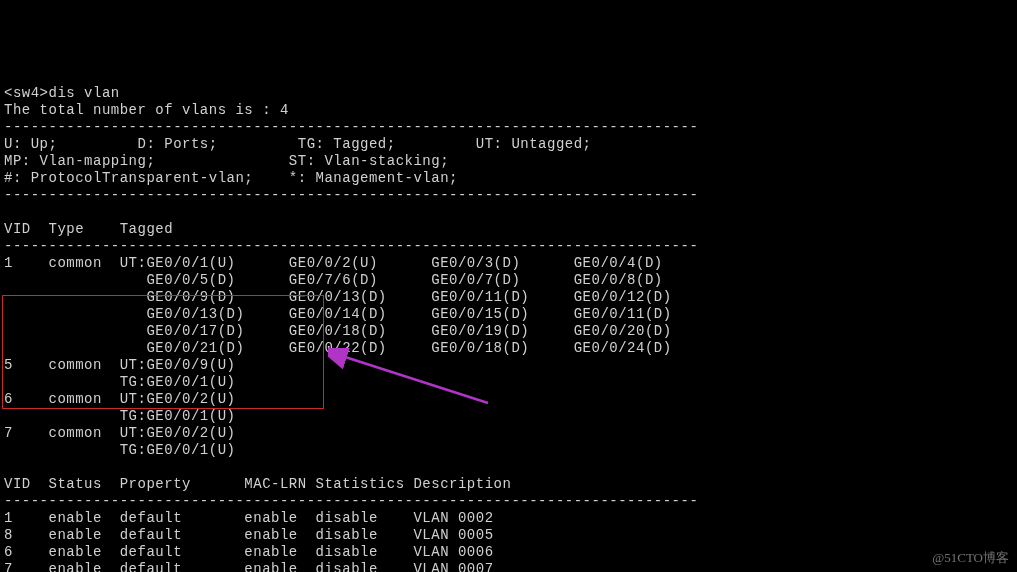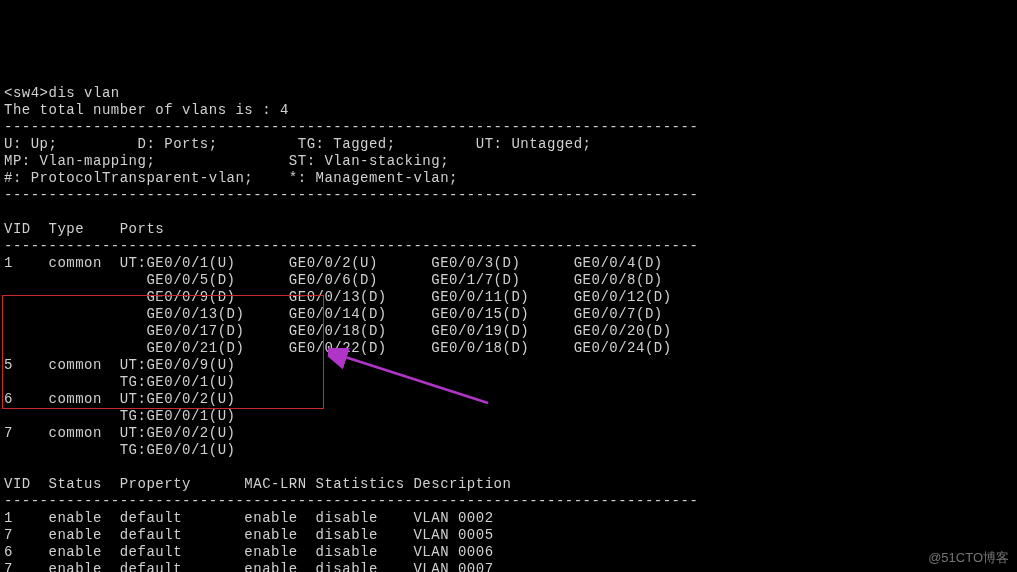--- a/index.html
+++ b/index.html
@@ -32,56 +32,56 @@
     width: 165px;
     height: 60px;
     pointer-events: none;
   }
   .watermark {
     position: absolute;
     right: 8px;
     bottom: 6px;
     color: #757575;
     font-size: 13px;
-    font-family: Liberation Sans, sans-serif;
+    font-family: Liberation Serif, serif;
   }
 </style>
 </head>
 <body>
 
 
 
 <div class="term">
 <span><span>&lt;sw4&gt;</span><span>dis vlan</span></span>
 <span>The total number of vlans is : 4</span>
 <span>------------------------------------------------------------------------------</span>
 <span>U: Up;         D: Ports;         TG: Tagged;         UT: Untagged;</span>
 <span>MP: Vlan-mapping;               ST: Vlan-stacking;</span>
 <span>#: ProtocolTransparent-vlan;    *: Management-vlan;</span>
 <span>------------------------------------------------------------------------------</span>
 
-<span>VID  Type    Ports</span>
+<span>VID  Type    Tagged</span>
 <span>------------------------------------------------------------------------------</span>
 <span>1    common  UT:GE0/0/1(U)      GE0/0/2(U)      GE0/0/3(D)      GE0/0/4(D)</span>
-<span>                GE0/0/5(D)      GE0/0/6(D)      GE0/1/7(D)      GE0/0/8(D)</span>
+<span>                GE0/0/5(D)      GE0/7/6(D)      GE0/0/7(D)      GE0/0/8(D)</span>
 <span>                GE0/0/9(D)      GE0/0/13(D)     GE0/0/11(D)     GE0/0/12(D)</span>
-<span>                GE0/0/13(D)     GE0/0/14(D)     GE0/0/15(D)     GE0/0/7(D)</span>
+<span>                GE0/0/13(D)     GE0/0/14(D)     GE0/0/15(D)     GE0/0/11(D)</span>
 <span>                GE0/0/17(D)     GE0/0/18(D)     GE0/0/19(D)     GE0/0/20(D)</span>
 <span>                GE0/0/21(D)     GE0/0/22(D)     GE0/0/18(D)     GE0/0/24(D)</span>
 <span>5    common  UT:GE0/0/9(U)</span>
 <span>             TG:GE0/0/1(U)</span>
 <span>6    common  UT:GE0/0/2(U)</span>
 <span>             TG:GE0/0/1(U)</span>
 <span>7    common  UT:GE0/0/2(U)</span>
 <span>             TG:GE0/0/1(U)</span>
 
 <span>VID  Status  Property      MAC-LRN Statistics Description</span>
 <span>------------------------------------------------------------------------------</span>
 <span>1    enable  default       enable  disable    VLAN 0002</span>
-<span>7    enable  default       enable  disable    VLAN 0005</span>
+<span>8    enable  default       enable  disable    VLAN 0005</span>
 <span>6    enable  default       enable  disable    VLAN 0006</span>
 <span>7    enable  default       enable  disable    VLAN 0007</span>
 
 </div>
 
 <div class="highlight-box"></div>
 
 <svg class="arrow" viewBox="0 0 165 60">
   <defs>
     <marker id="ah" markerWidth="12" markerHeight="10" refX="2" refY="5" orient="auto">

